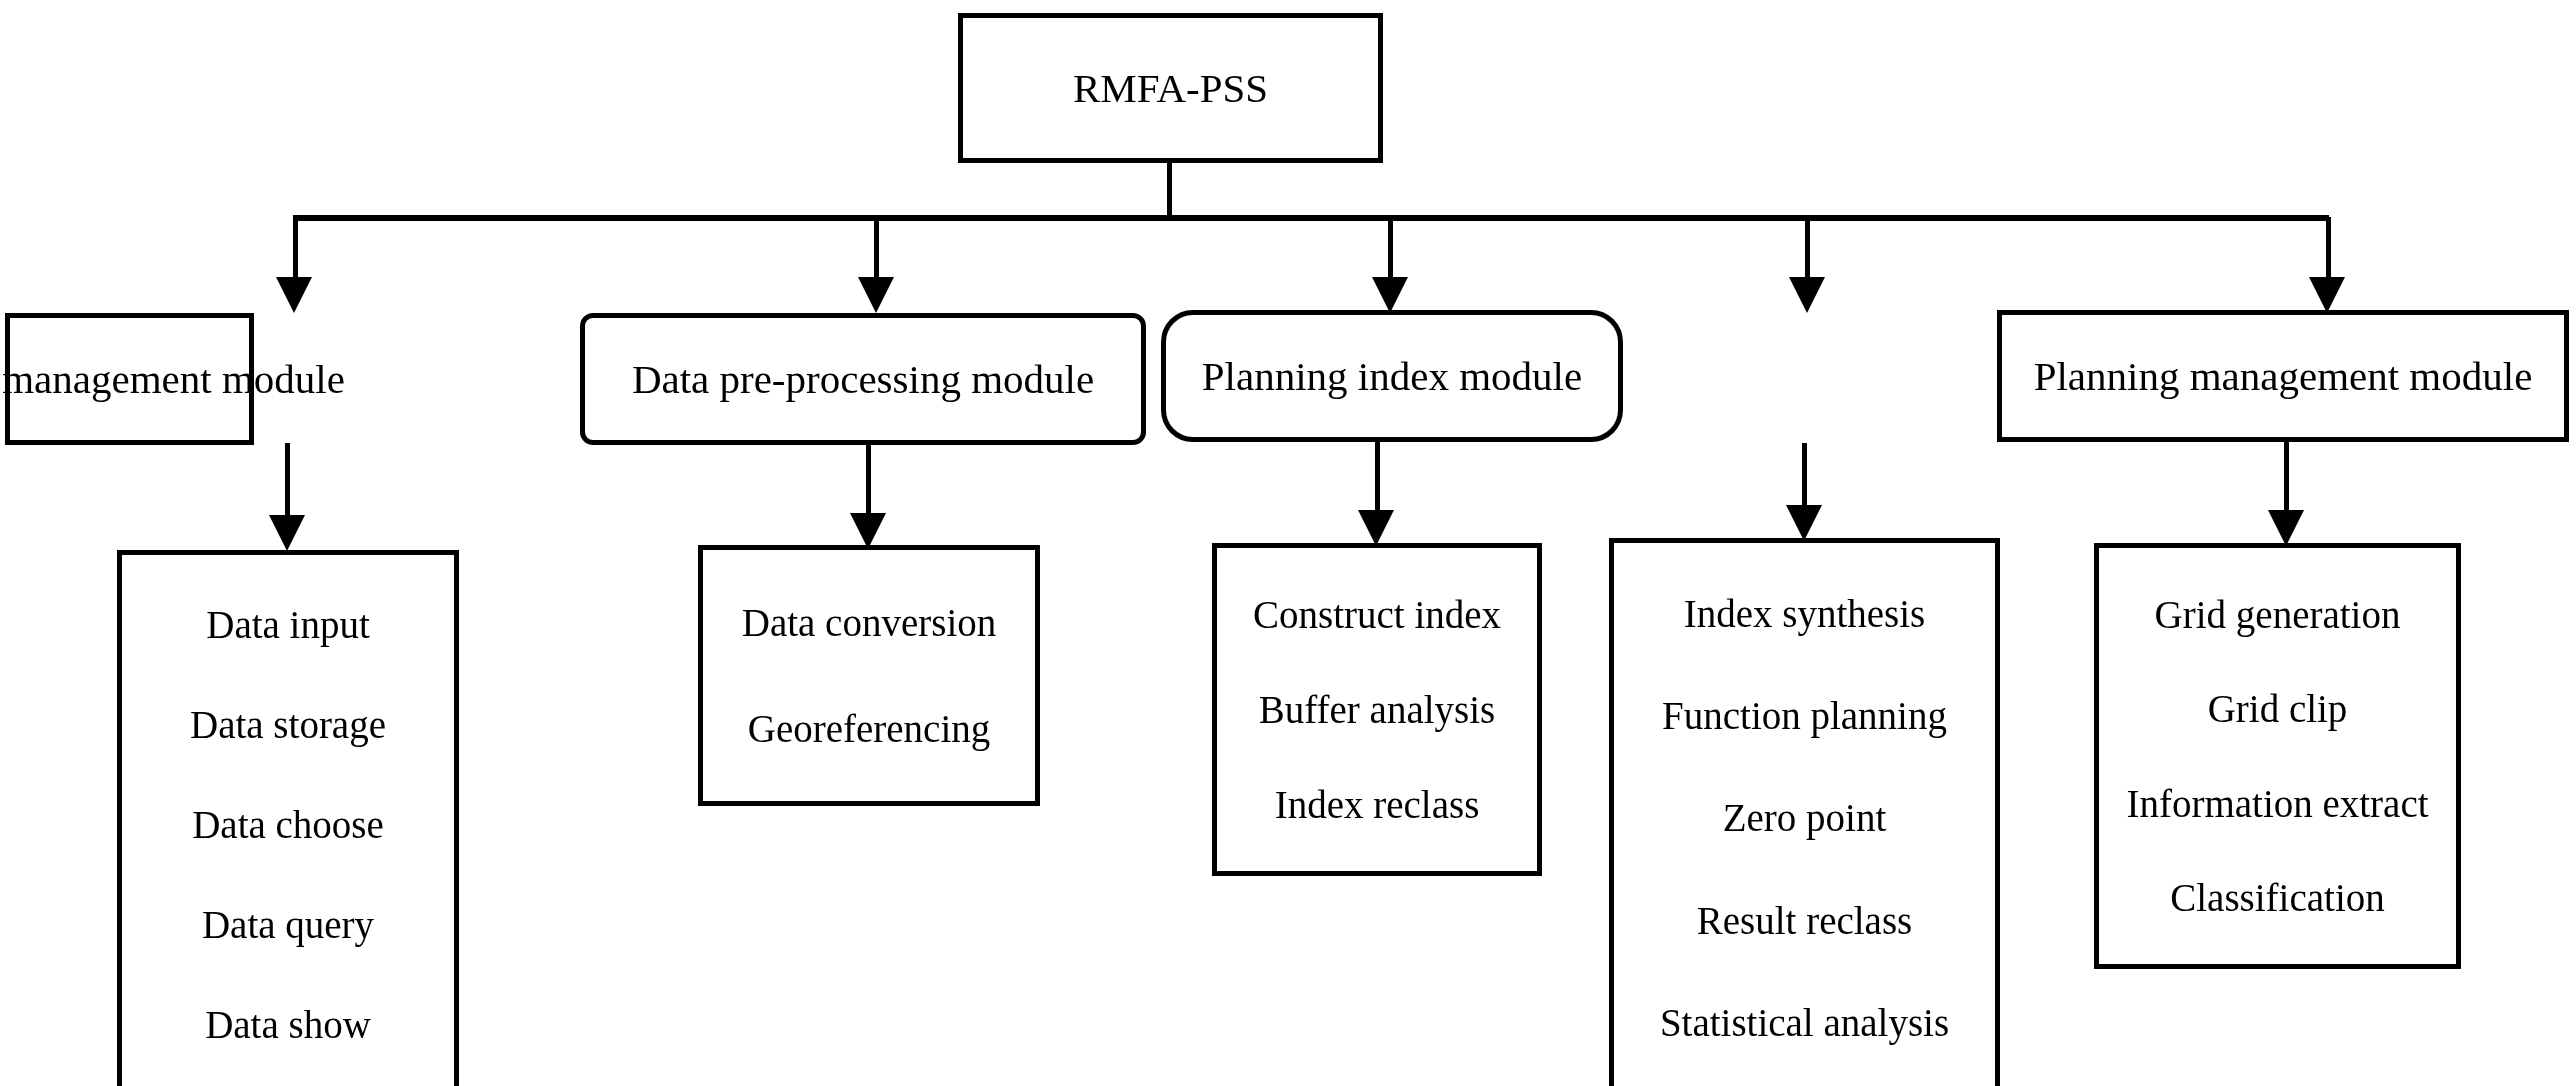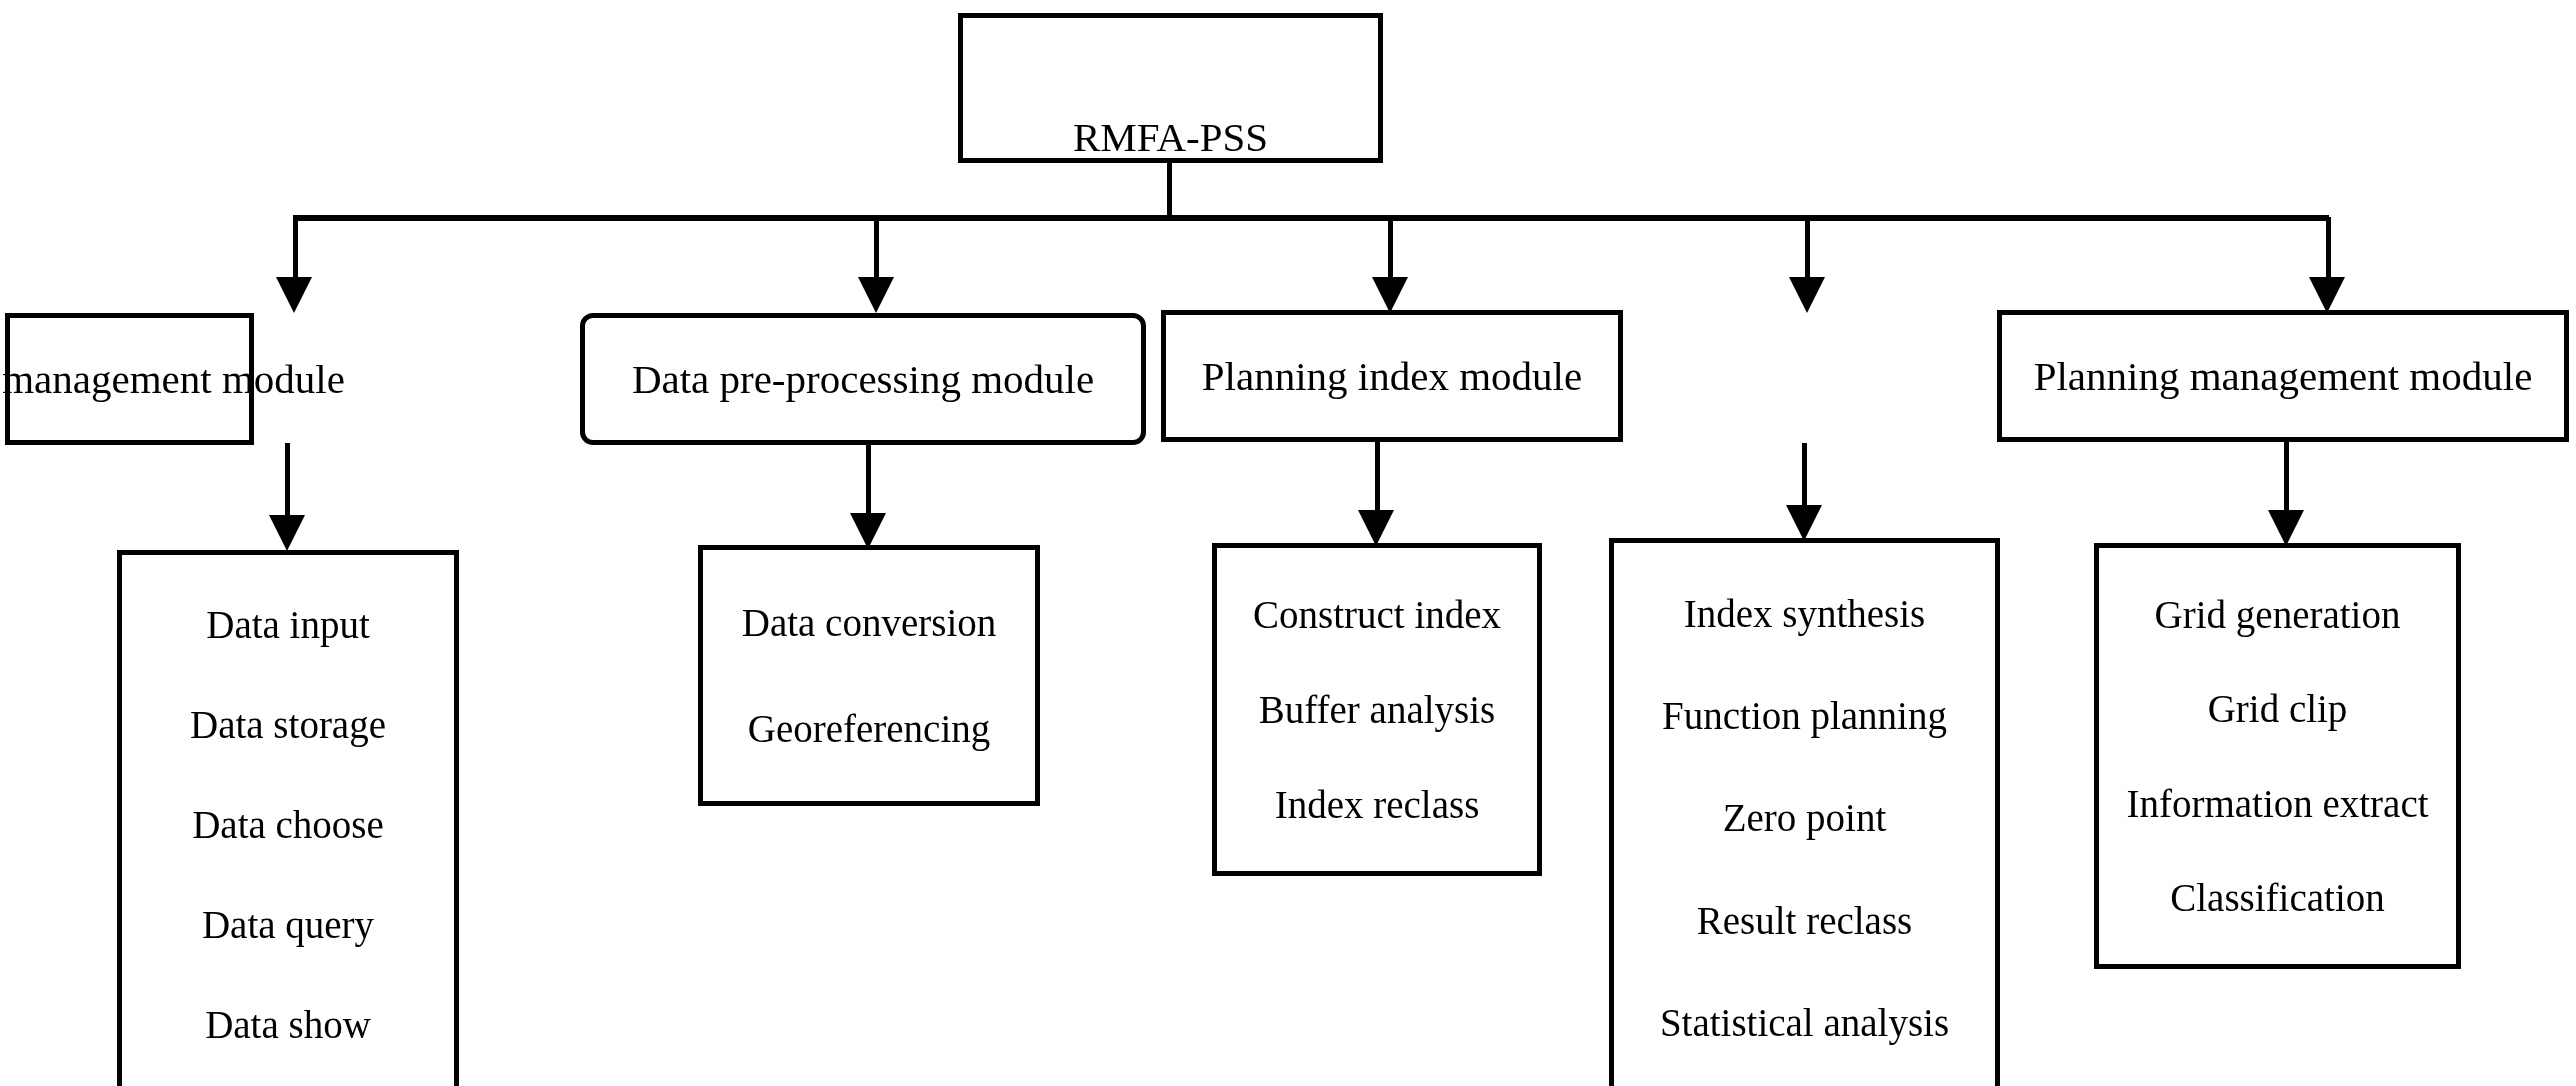--- a/index.html
+++ b/index.html
@@ -36,31 +36,30 @@
     display: block;
     white-space: nowrap;
     line-height: 1.0;
   }
   
   .node.root {
     left: 958px;
     top: 13.3px;
     width: 425px;
     height: 150px;
-    justify-content: flex-end;
   }
   .node.root .label { font-size: 41px; }
 
   
   .node.module { height: 132px; }
   .node.module .label { font-size: 41px; }
 
   .node.mod-1 { left: 5.2px;    top: 313px; width: 249px; }
   .node.mod-2 { left: 580px;  top: 313px; width: 566px; border-radius: 13px; }
-  .node.mod-3 { left: 1161px; top: 310px; width: 462px; }
+  .node.mod-3 { left: 1161px; top: 310px; width: 462px; border-radius: 32px; }
   .node.mod-4 { left: 1636px; top: 313px; width: 347px; }
   .node.mod-5 { left: 1997px; top: 310px; width: 572px; }
 
   
   .node.leaf {
     padding: 19px 13.3px 19px 13.3px;
     justify-content: space-around;
   }
   .node.leaf .label {
     font-size: 39px;

